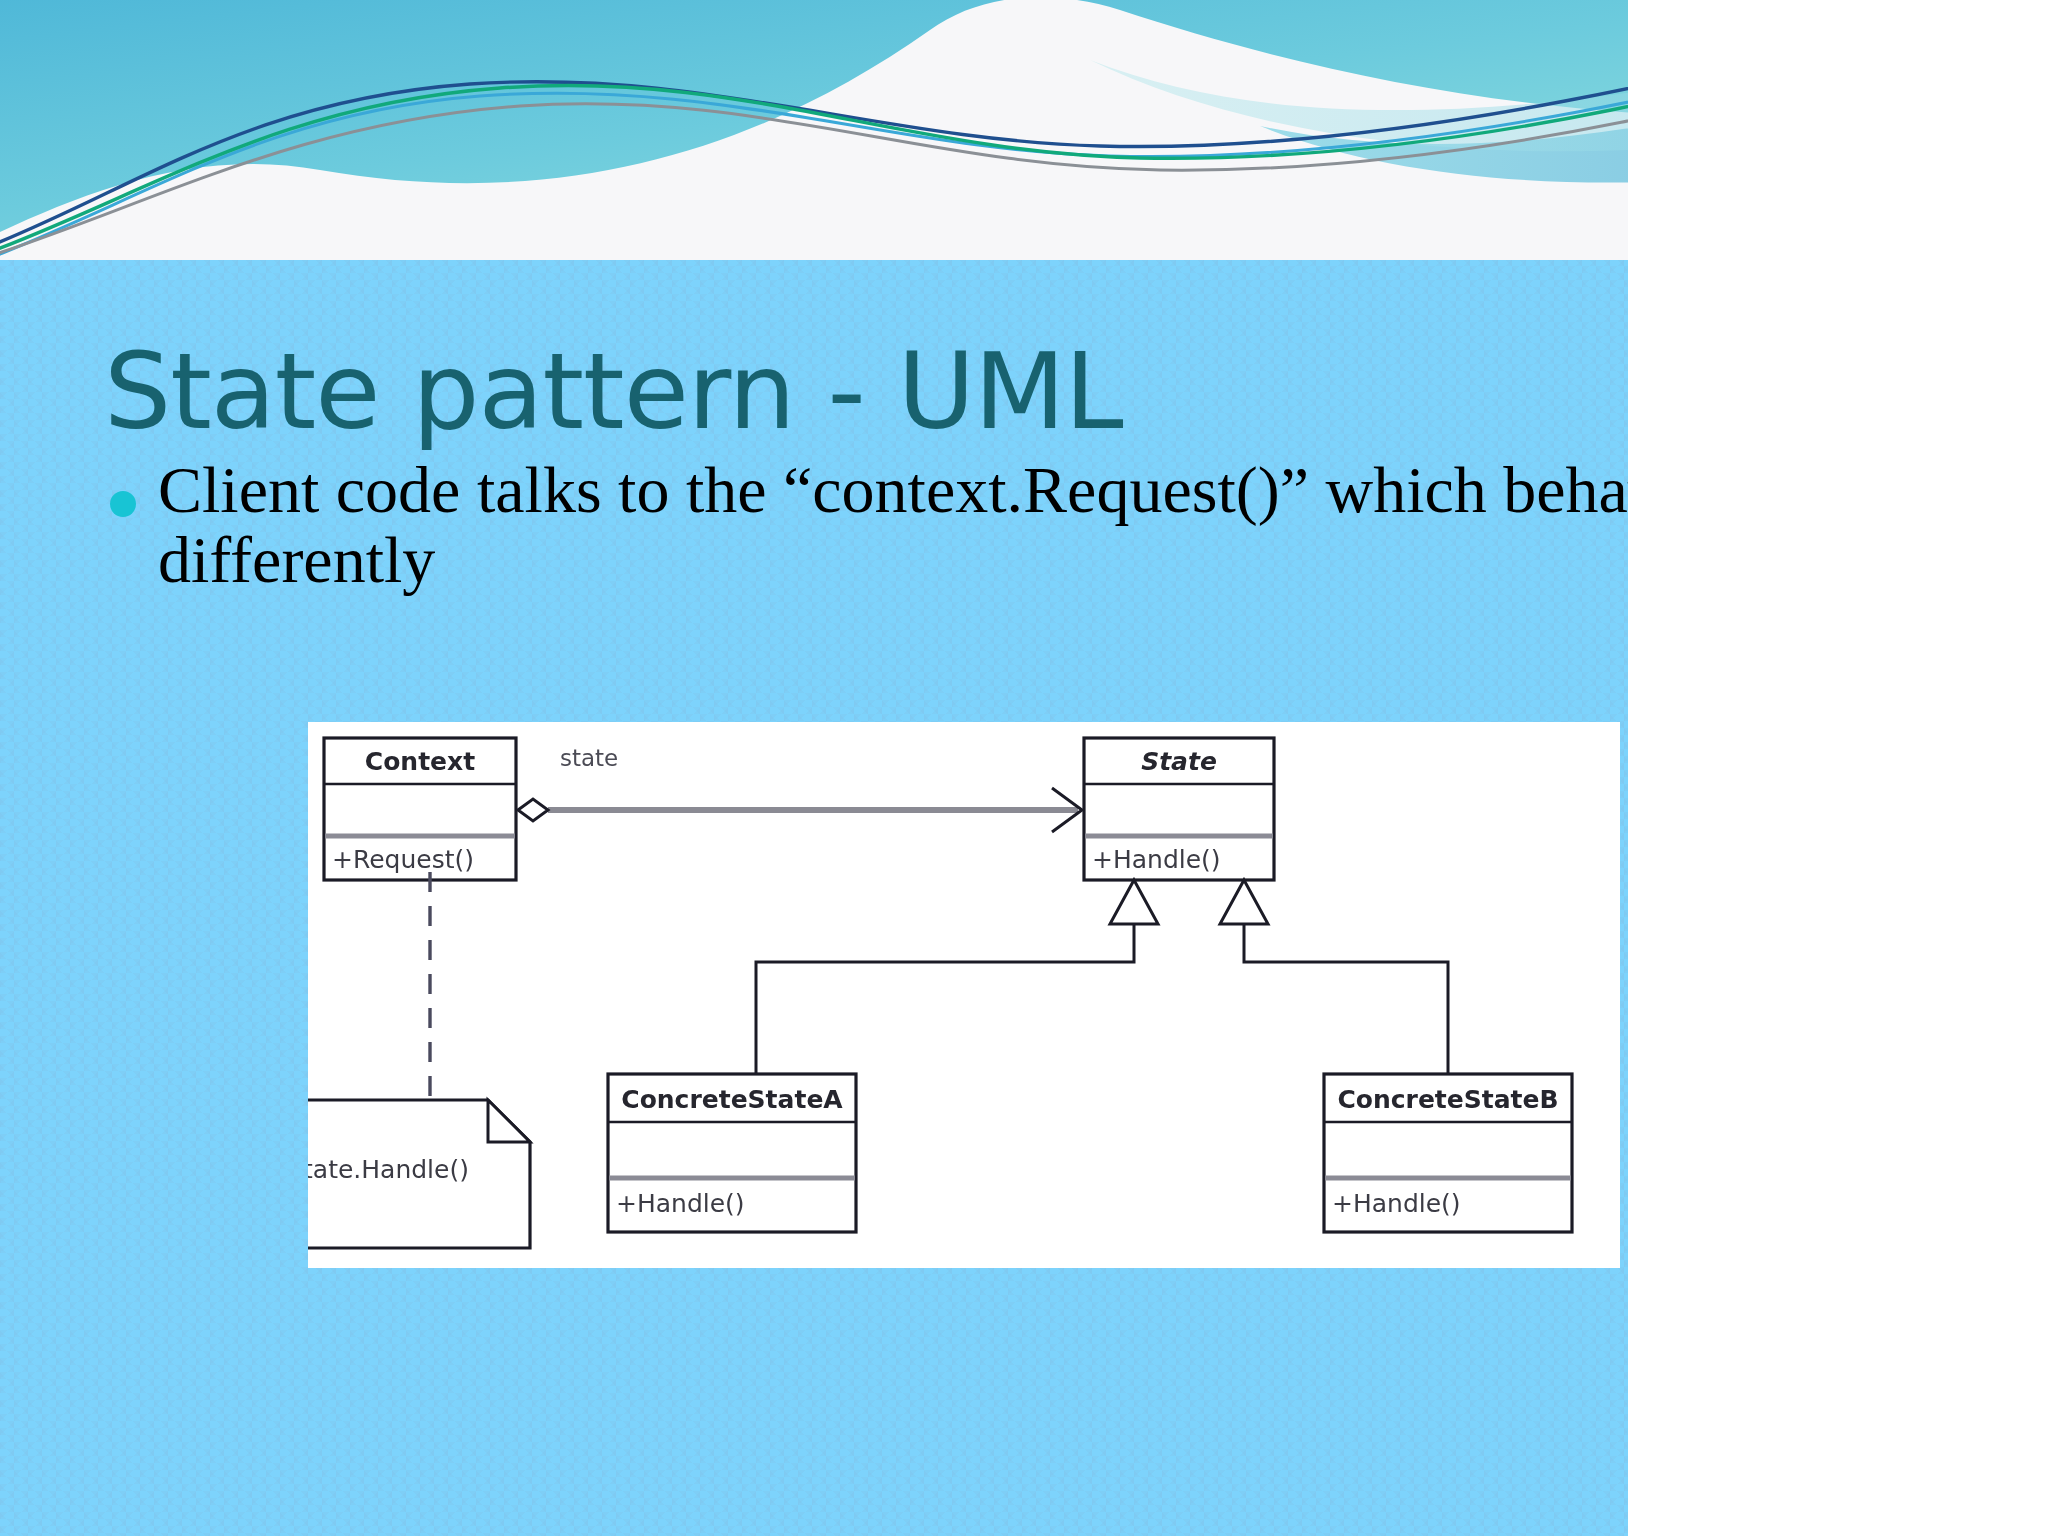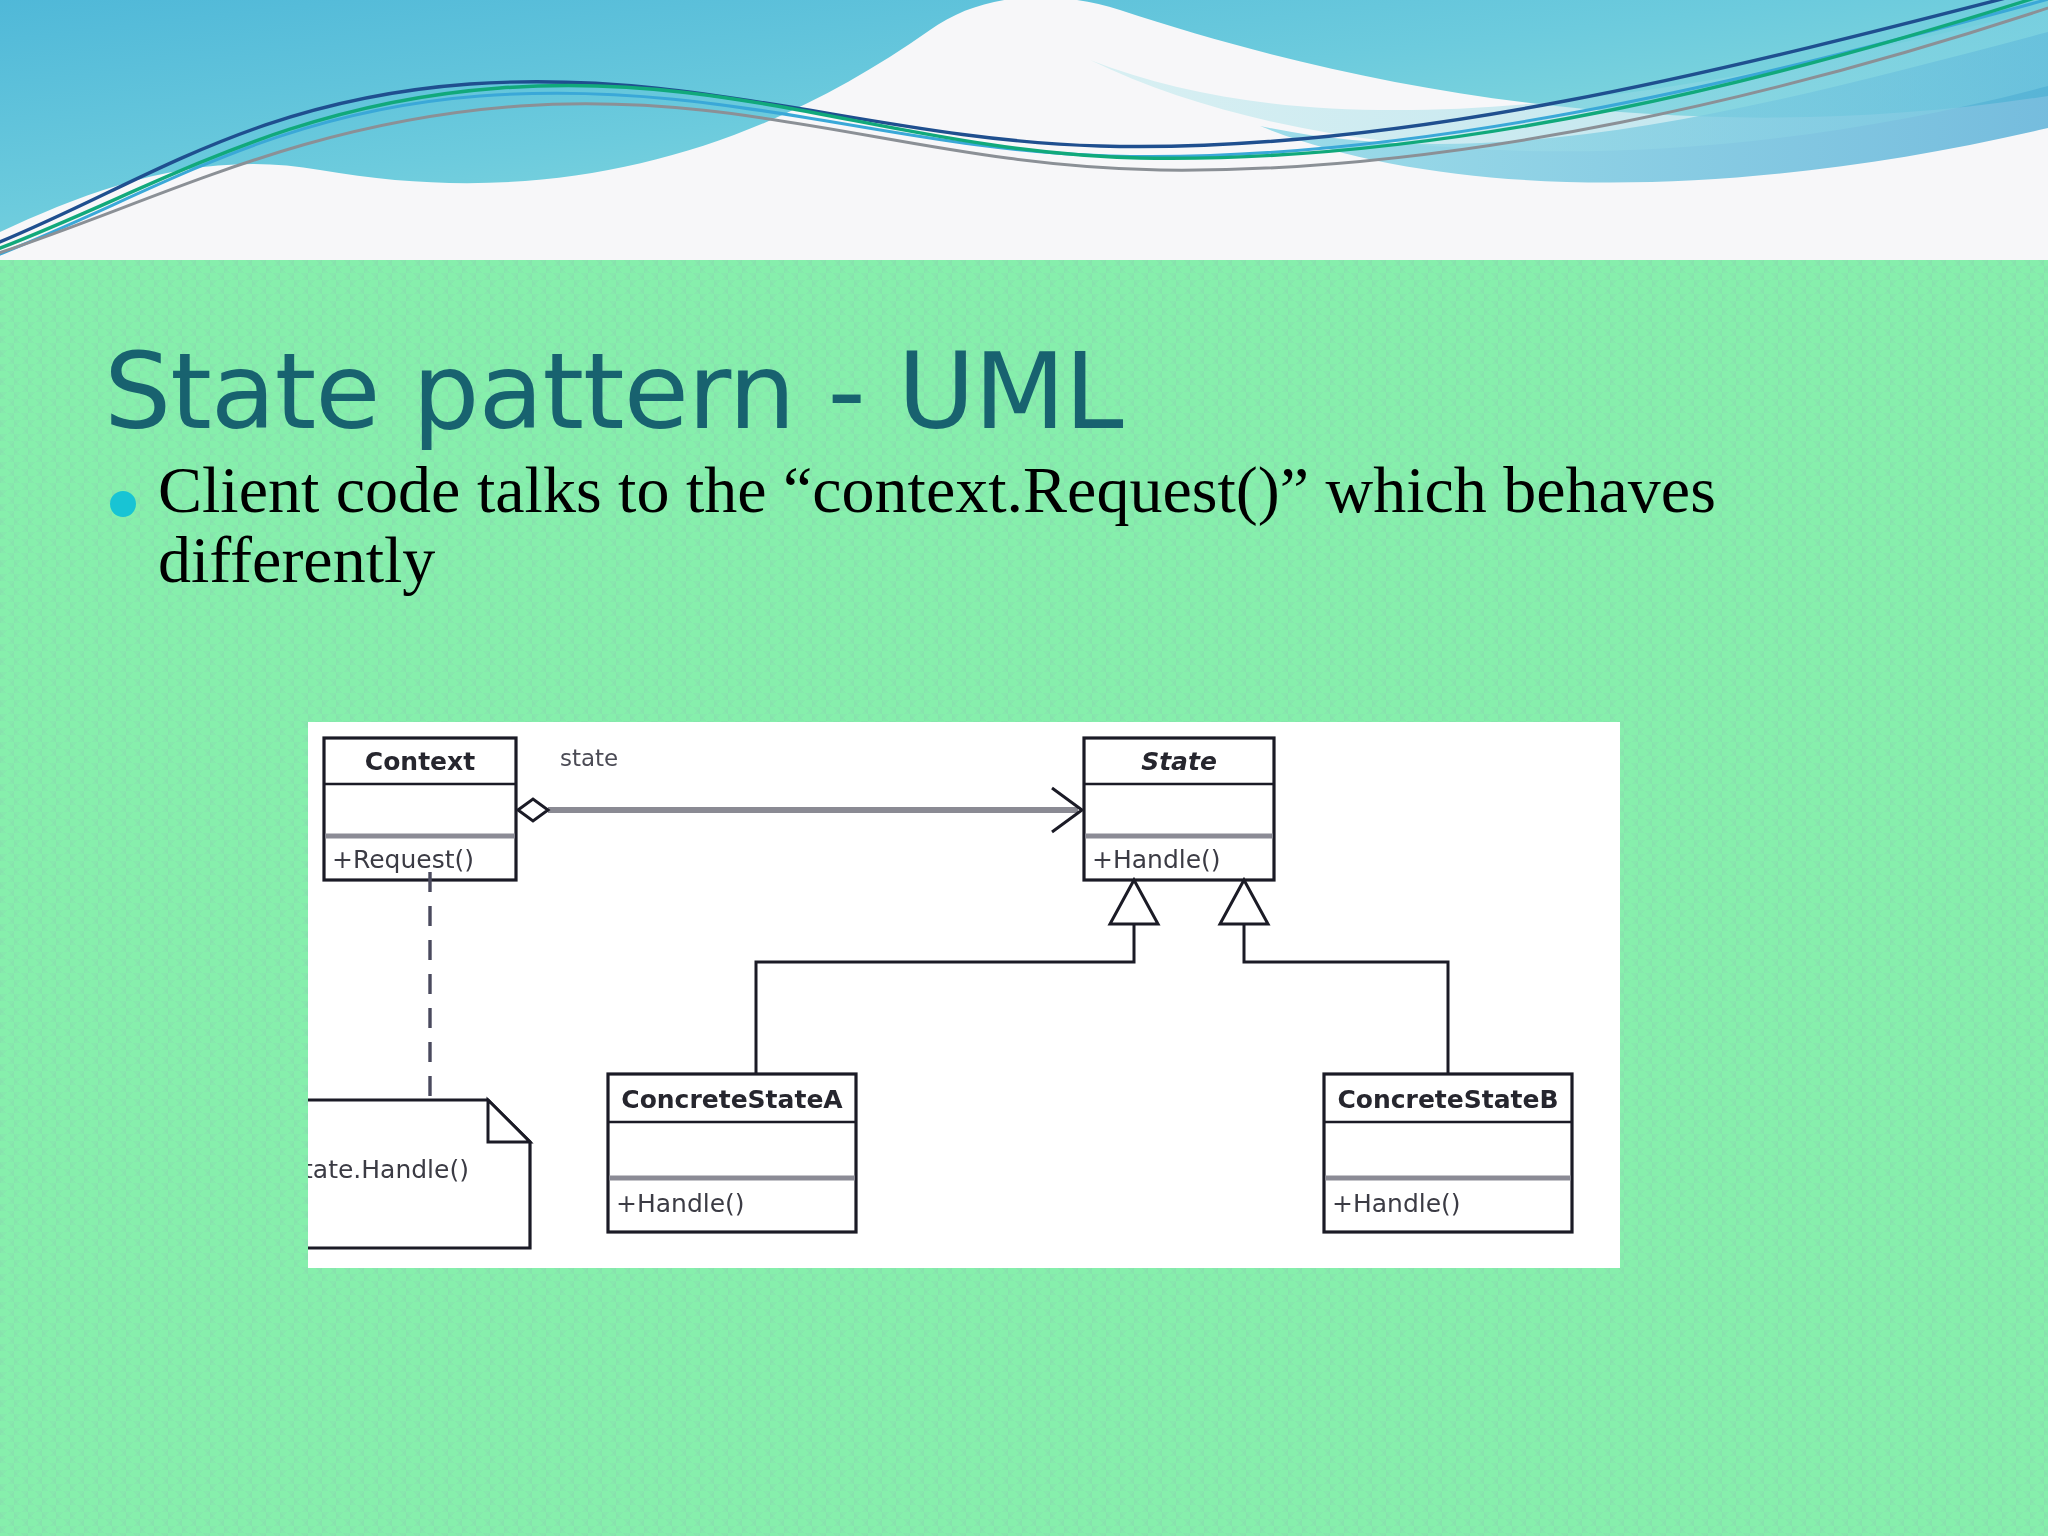--- a/index.html
+++ b/index.html
@@ -2,24 +2,24 @@
 <html><head>
 <meta charset="utf-8">
 <style>
   html, body {
     margin: 0;
     padding: 0;
     background: #ffffff;
   }
   #slide {
     position: relative;
-    width: 2048px;
+    width: 1628px;
     height: 1536px;
     overflow: hidden;
-    background: #86efac;
+    background: #7dd3fc;
     font-family: "Liberation Sans", sans-serif;
   }
   
   #texture {
     position: absolute;
     inset: 0;
     pointer-events: none;
     opacity: .5;
     background-image:
       linear-gradient(135deg, rgba(140,148,180,.16) 25%, transparent 25%, transparent 75%, rgba(140,148,180,.16) 75%),

